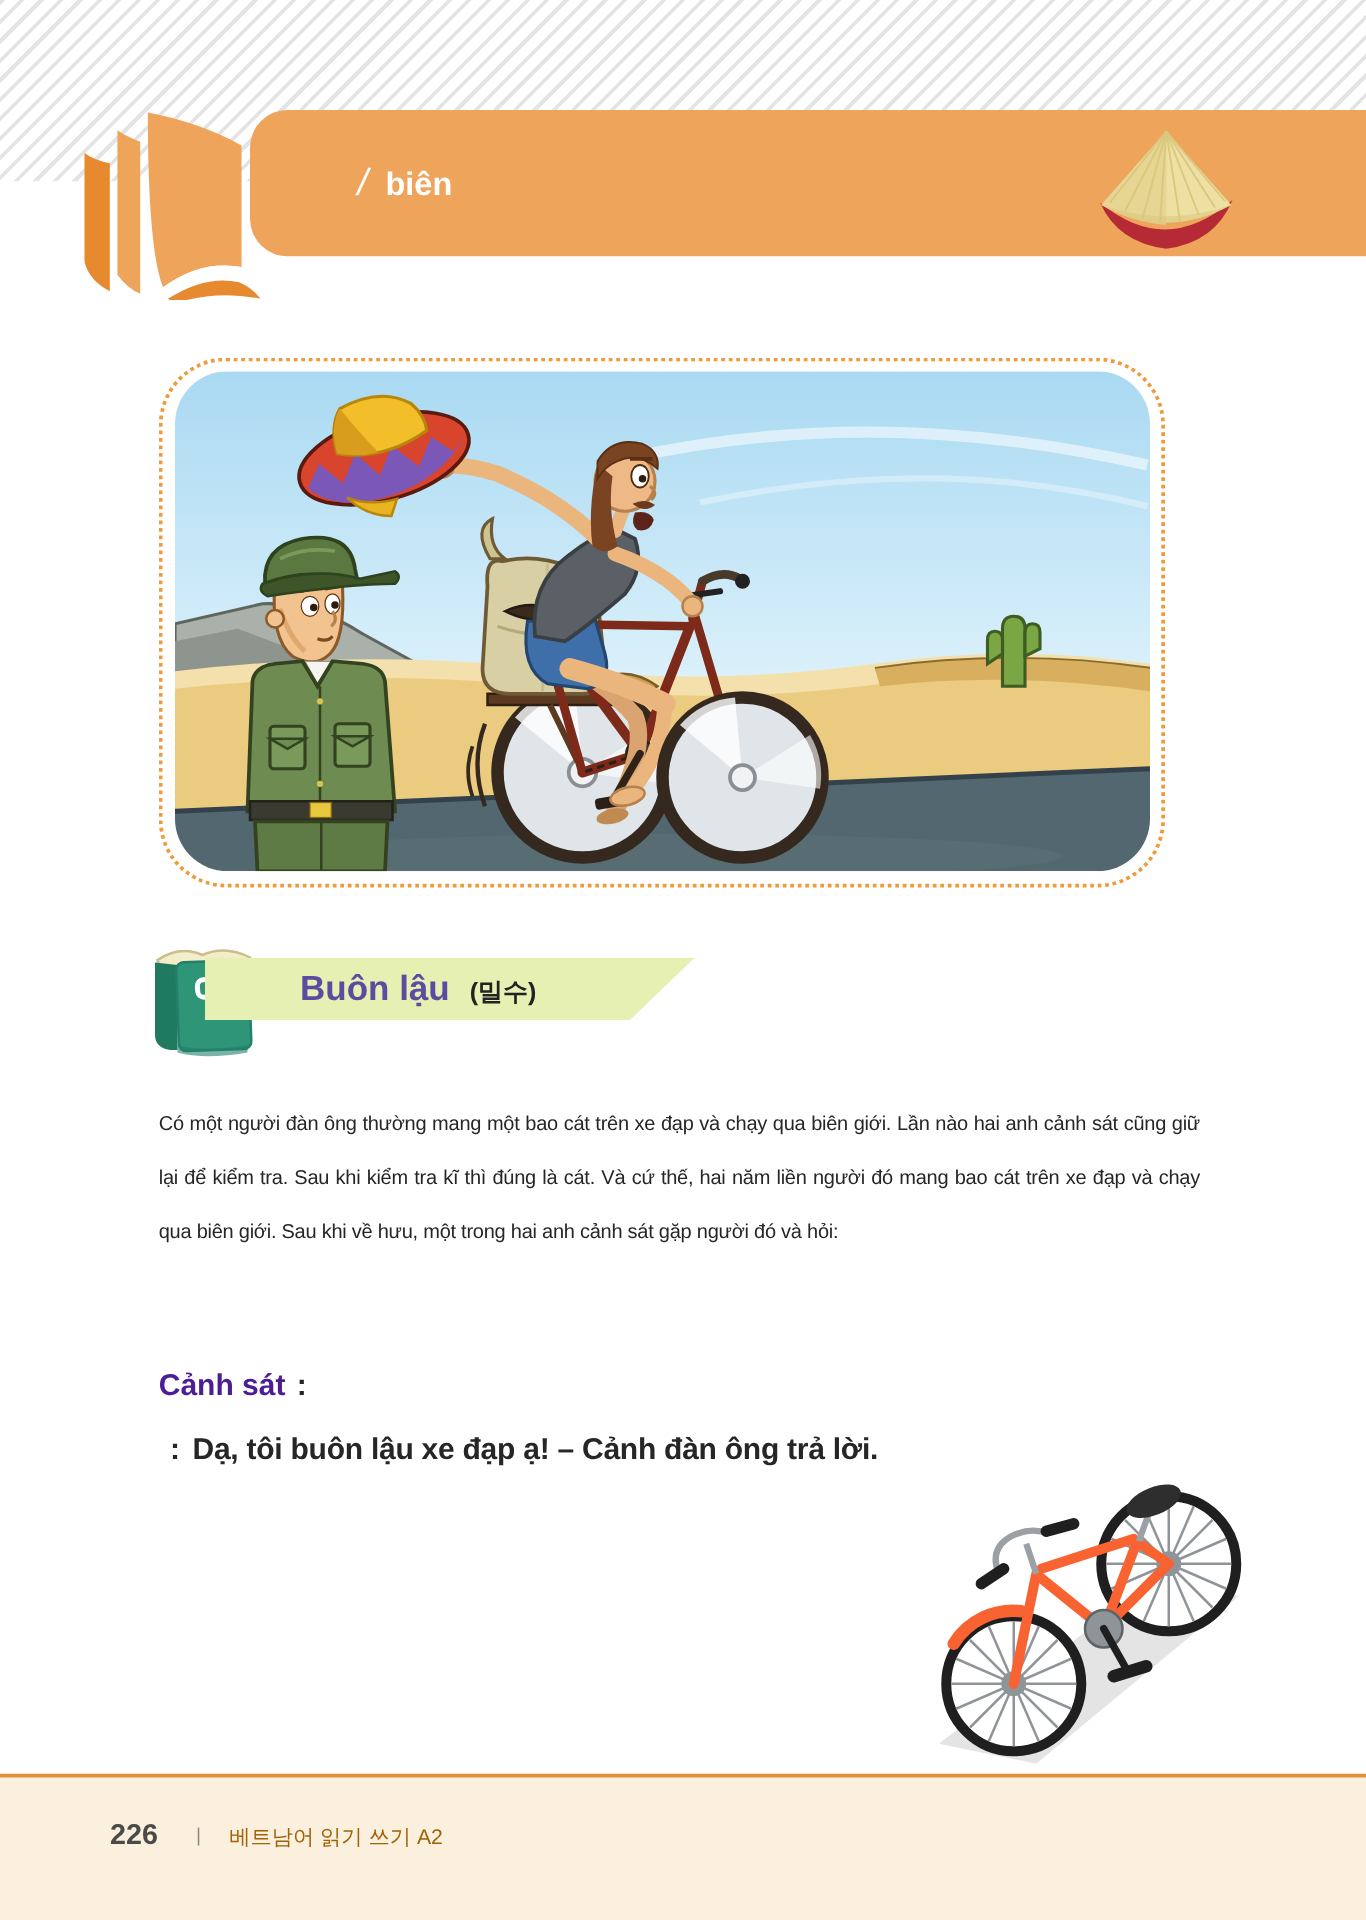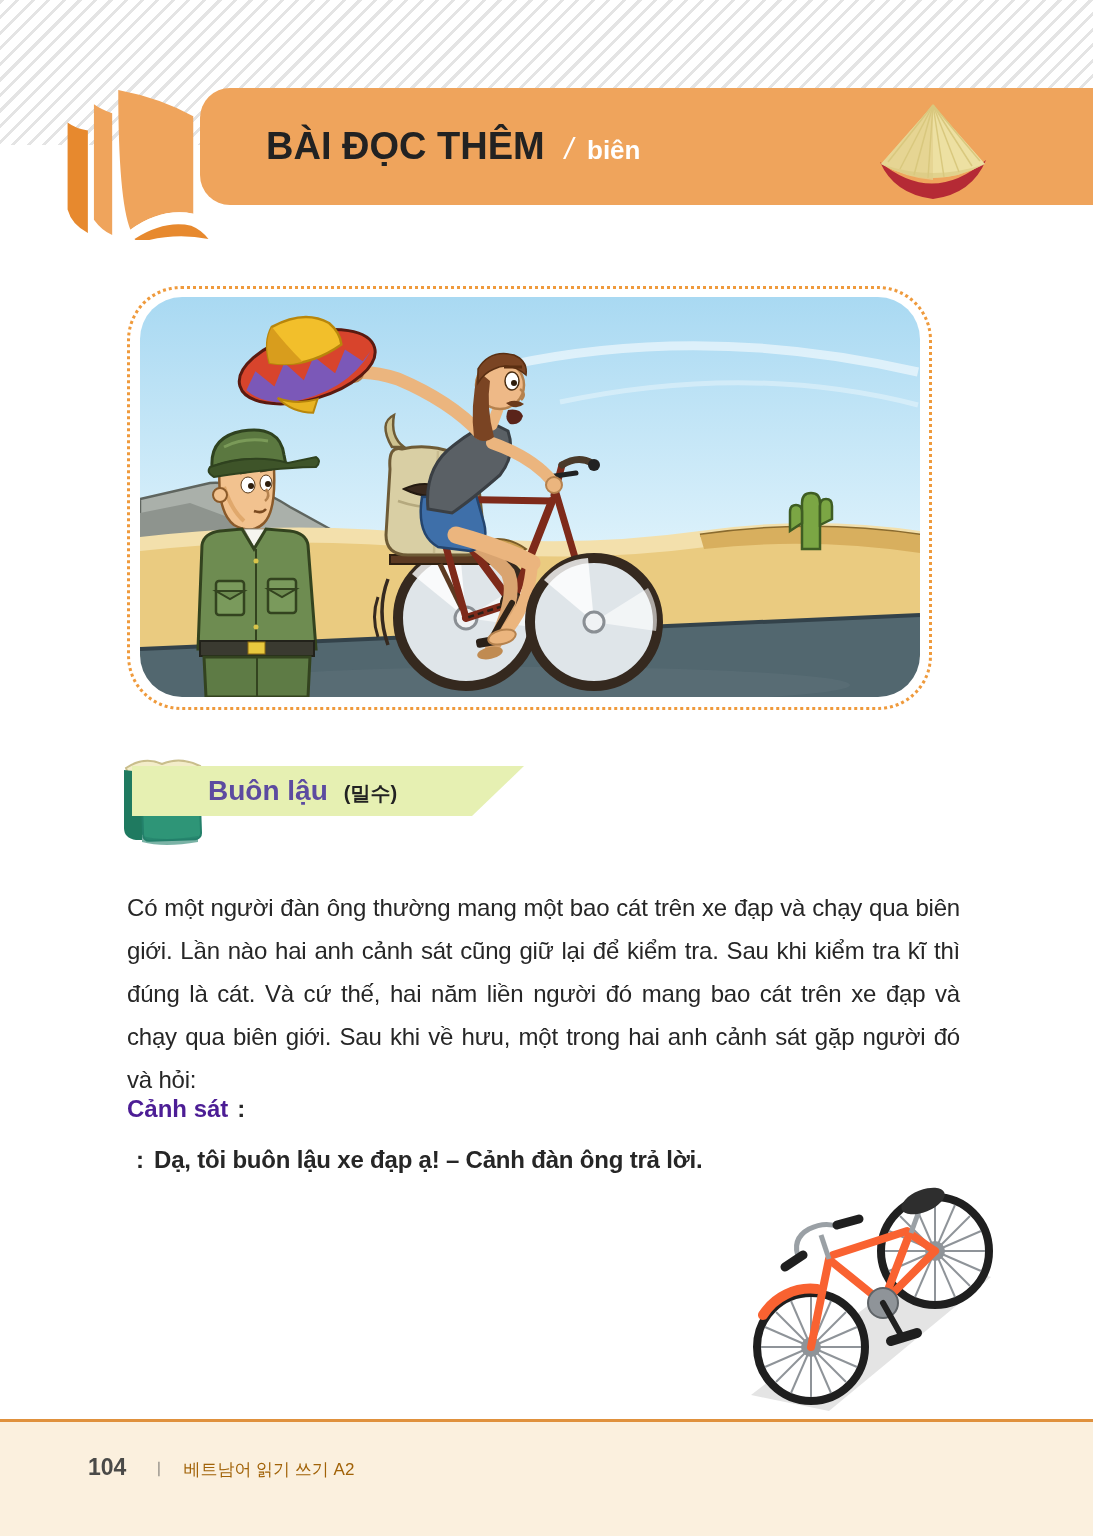--- a/index.html
+++ b/index.html
@@ -29,32 +29,32 @@
   .illu-frame{
     position:absolute;left:127px;top:286px;width:799px;height:418px;
     border:3px dotted #EF9A3C;border-radius:54px;
   }
   .illu{
     position:absolute;left:140px;top:297px;width:780px;height:400px;
     border-radius:42px;overflow:hidden;
   }
   
   .section-banner{
-    position:absolute;left:132px;top:766px;width:392px;height:50px;
+    position:absolute;left:164px;top:766px;width:392px;height:50px;
     background:#E6F0B2;
     clip-path:polygon(0 0,100% 0,calc(100% - 52px) 100%,0 100%);
     display:flex;align-items:baseline;
   }
   .section-title{font-size:28px;font-weight:700;color:#5C4BA0;margin-left:76px;line-height:50px;}
   .section-sub{font-size:20px;font-weight:700;color:#222222;margin-left:16px;}
   .small-book{position:absolute;left:114px;top:752px;}
   
   .story{
     position:absolute;left:127px;top:862px;width:833px;
-    font-size:24px;line-height:43px;color:#262626;
+    font-size:16px;line-height:43px;color:#262626;
     text-align:justify;font-weight:500;letter-spacing:-0.2px;
   }
   
   .dialogue{position:absolute;left:127px;top:1086px;width:840px;font-size:24px;line-height:45px;}
   .dlg-row{display:flex;align-items:flex-start;margin-bottom:6px;}
   .dlg-speaker{color:#4c1d95;font-weight:700;white-space:nowrap;}
   .dlg-colon{color:#262626;font-weight:700;margin:0 10px 0 9px;}
   .dlg-text{flex:1;color:#262626;font-weight:700;letter-spacing:-0.2px;}
   .bottom-bike{position:absolute;left:733px;top:1163px;}
   
@@ -75,21 +75,20 @@
 <svg class="big-book" width="150" height="152" viewBox="0 0 145 150">
   <path d="M4,34 L4,120 Q8,135 24,143 L24,42 Q12,40 4,34 Z" fill="#E7892E"></path>
   <path d="M30,16 L30,130 Q38,141 48,145 L48,25 Q37,21 30,16 Z" fill="#EFA45C"></path>
   <path d="M54,2 Q96,10 128,28 L128,124 Q96,118 66,140 Q54,110 54,2 Z" fill="#EFA45C"></path>
   <path d="M66,140 Q96,118 128,124 L128,133 Q98,128 70,149 Z" fill="#ffffff"></path>
   <path d="M70,149 Q100,130 126,136 Q136,140 143,149 Q108,142 74,153 Z" fill="#E7892E"></path>
 </svg>
 
 <div class="header-banner">
   <div class="header-title-row">
-    <span class="header-title">BÀI ĐỌC THÊM</span>
     <span class="header-slash">/</span>
     <span class="header-sub">biên</span>
   </div>
 </div>
 
 <svg class="hat-icon" width="122" height="108" viewBox="0 0 122 108">
   <path d="M8,62 Q61,106 114,60 Q100,94 61,99 Q22,94 8,62 Z" fill="#B52A35"></path>
   <path d="M61,5 L113,64 Q61,92 9,64 Z" fill="#EDE0A2"></path>
   <path d="M61,5 L9,64 Q34,78 61,80 Z" fill="#E3D28D" opacity="0.75"></path>
   <g stroke="#D9C87E" stroke-width="1.5">
@@ -332,17 +331,17 @@
   <line x1="178" y1="70" x2="186" y2="48" stroke="#9AA0A5" stroke-width="5"></line>
   <ellipse cx="190" cy="38" rx="23" ry="11" fill="#2E2E2E" transform="rotate(-22 190 38)"></ellipse>
   <line x1="96" y1="96" x2="88" y2="72" stroke="#9AA0A5" stroke-width="5"></line>
   <path d="M66,96 Q58,76 76,66 Q92,58 106,64" stroke="#9AA0A5" stroke-width="5" fill="none"></path>
   <line x1="52" y1="104" x2="70" y2="92" stroke="#1F1F1F" stroke-width="9" stroke-linecap="round"></line>
   <line x1="104" y1="62" x2="126" y2="56" stroke="#1F1F1F" stroke-width="9" stroke-linecap="round"></line>
 </svg>
 
 <div class="footer">
   <div class="footer-row">
-    <span class="footer-page">104</span>
+    <span class="footer-page">226</span>
     <span class="footer-sep">ㅣ</span>
     <span class="footer-title">베트남어 읽기 쓰기 A2</span>
   </div>
 </div>
 
 </body></html>

